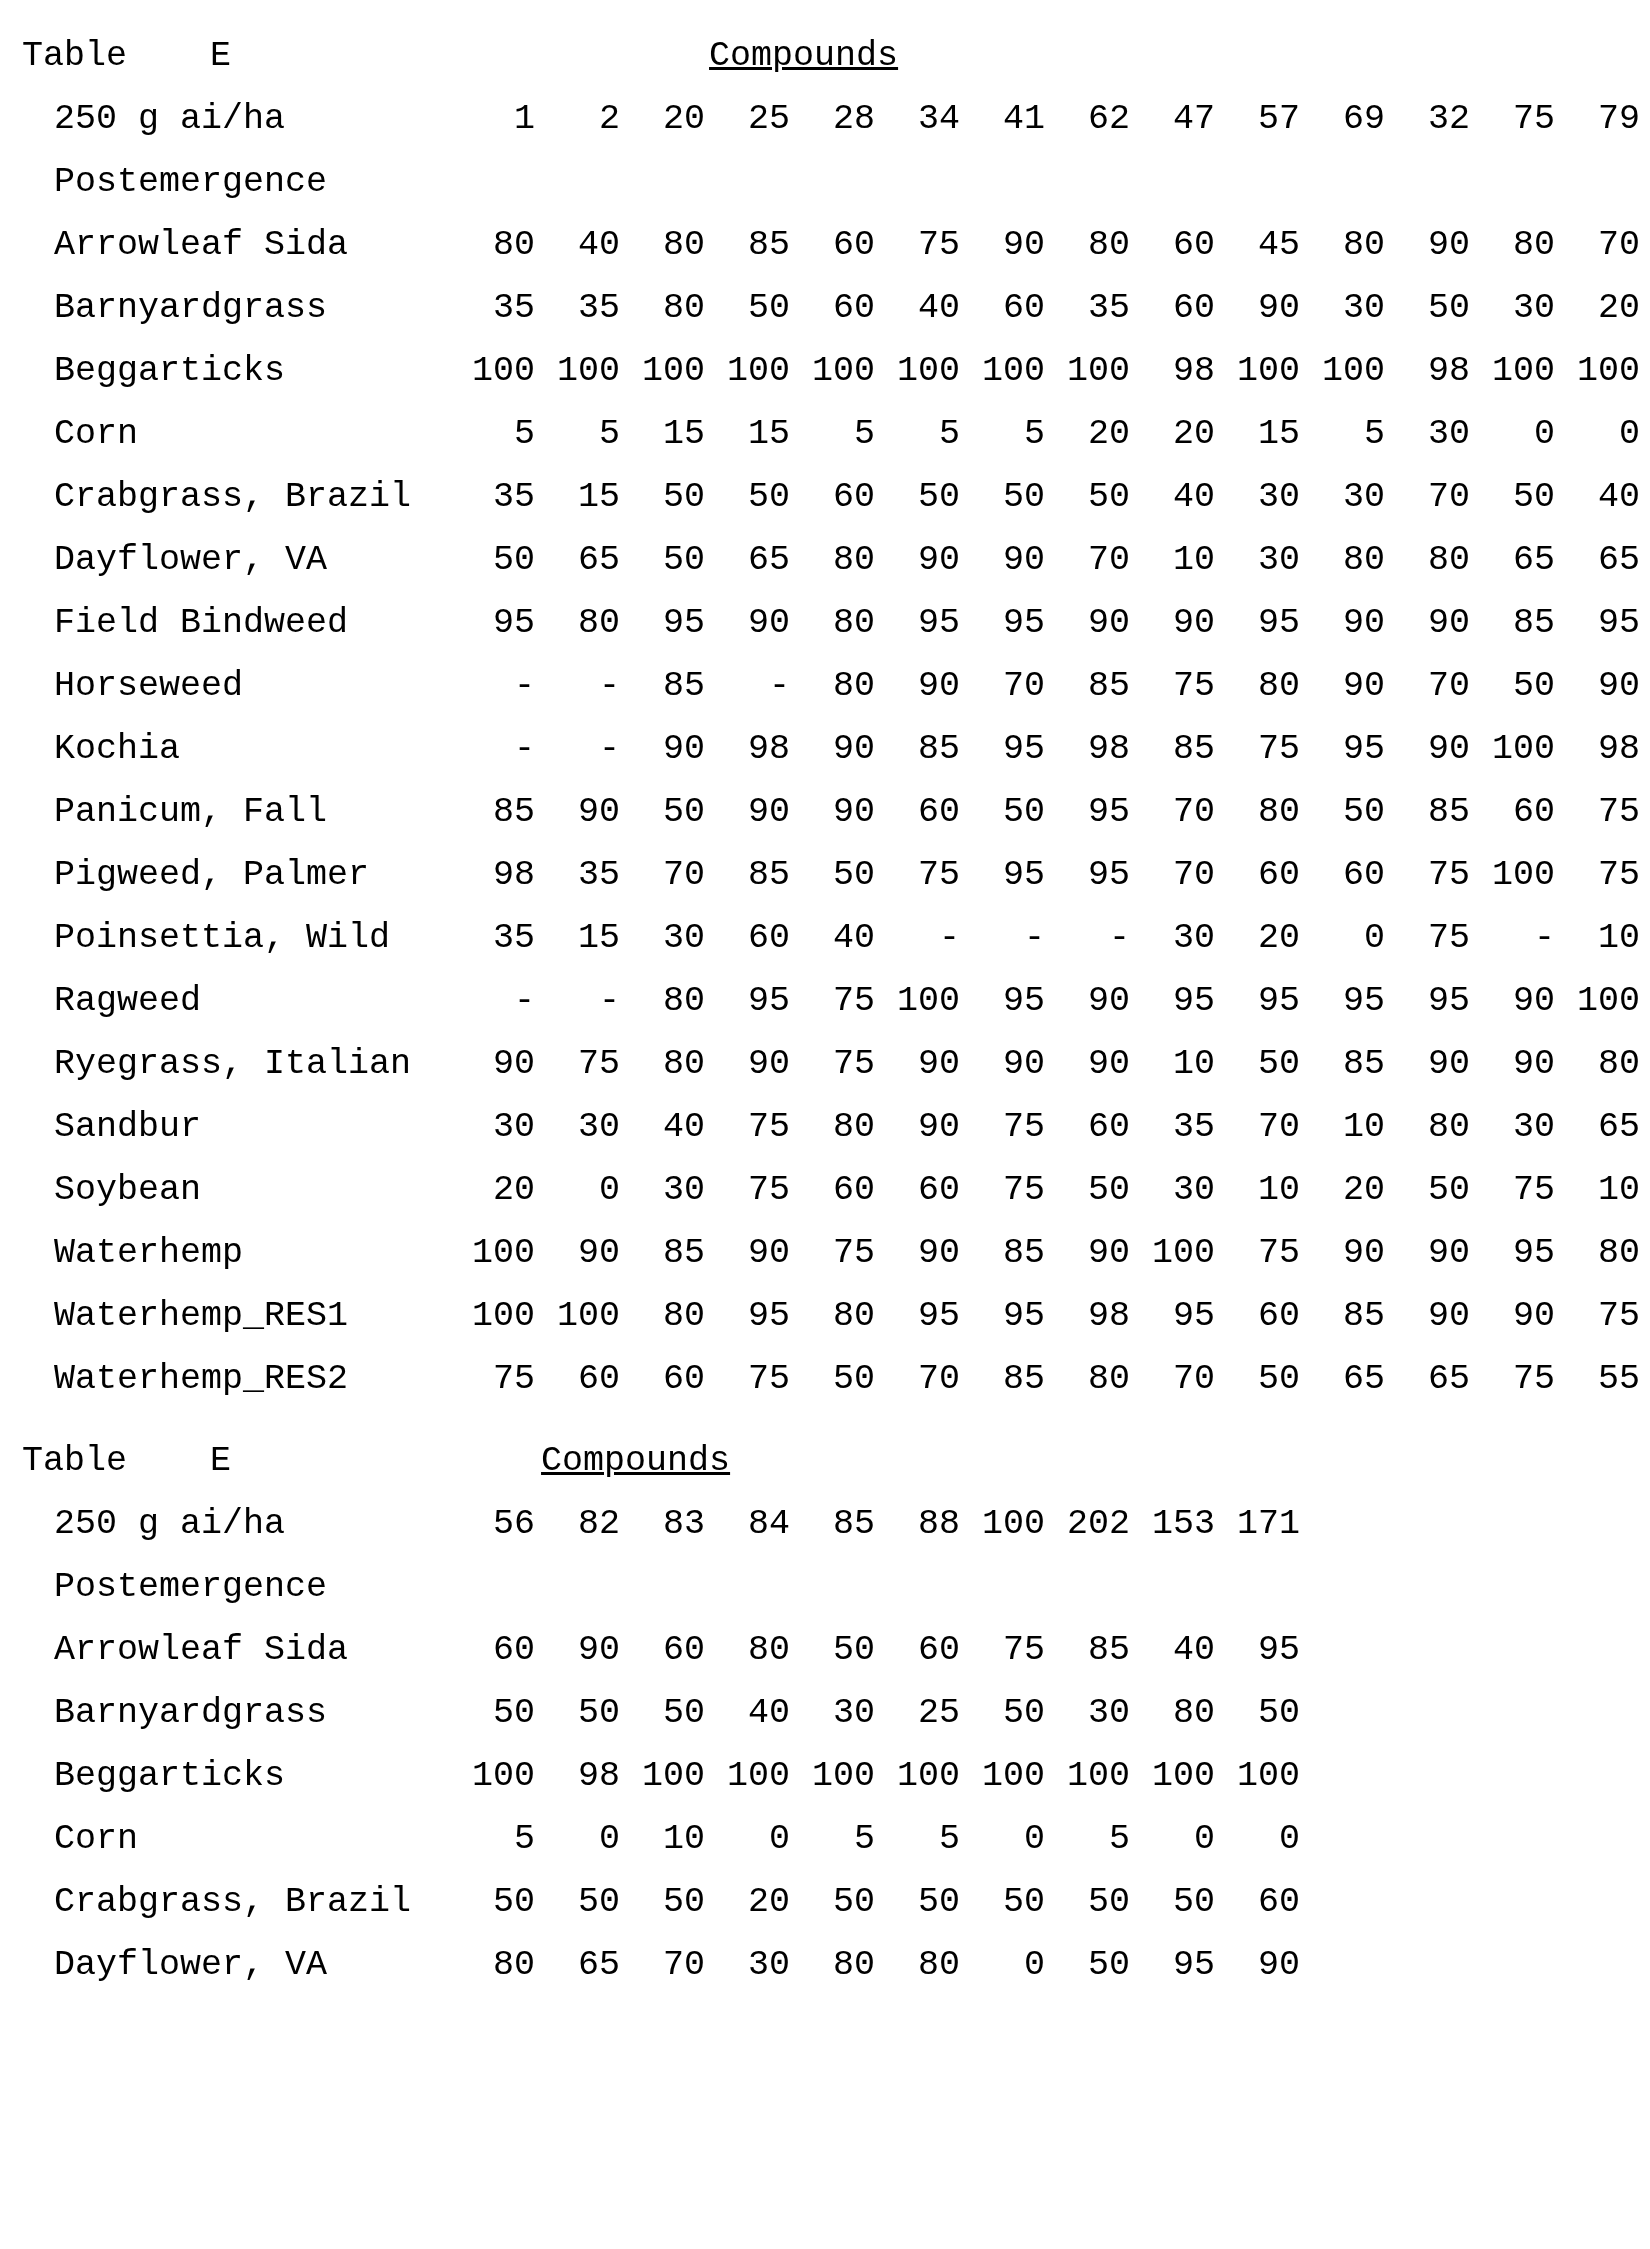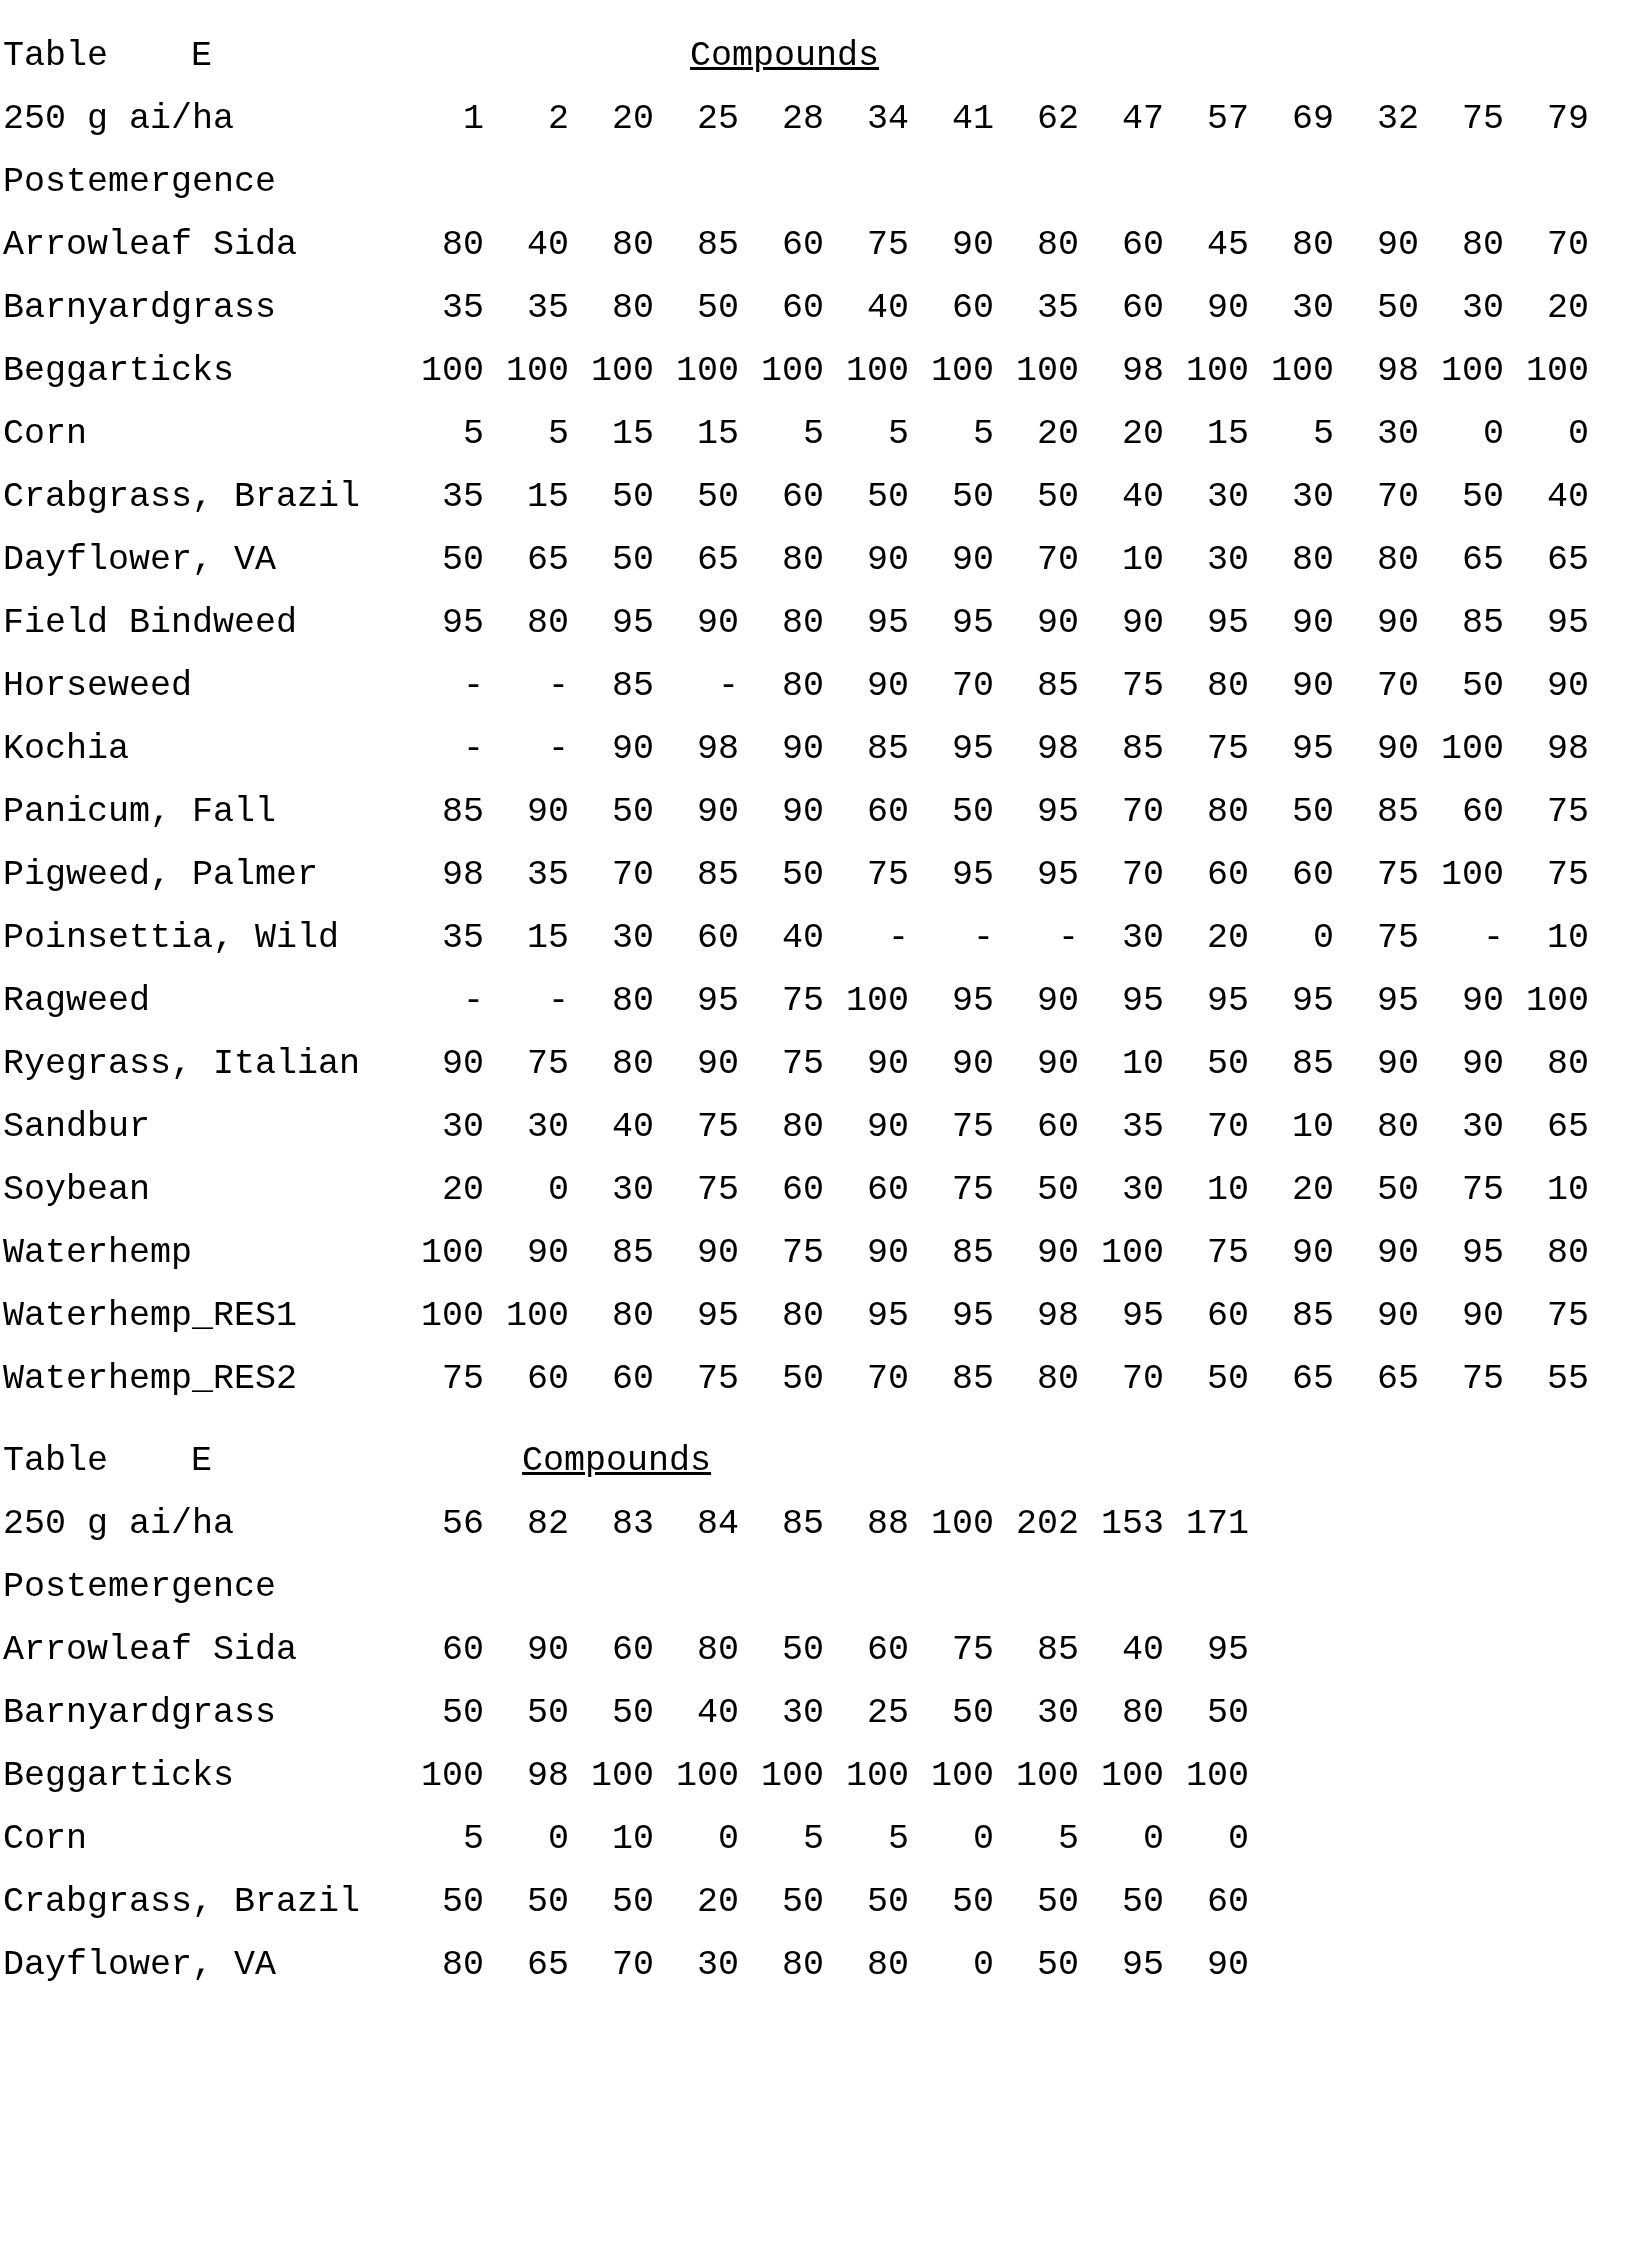--- a/index.html
+++ b/index.html
@@ -11,40 +11,41 @@
       width: 1650px;
       height: 2250px;
       position: relative;
       overflow: hidden;
       font-family: "Liberation Mono", "DejaVu Sans Mono", monospace;
       font-size: 35px;
       color: #000000;
     }
     .page {
       position: absolute;
-      left: 3px;
+      left: 22px;
       top: 25.4px;
     }
     .table-block {
       margin: 0;
     }
     .table-block + .table-block {
       margin-top: 18.6px;
     }
     .row {
       display: flex;
       height: 63px;
       align-items: center;
       white-space: pre;
       line-height: 1;
     }
     .label {
       width: 396px;
       flex: 0 0 396px;
       white-space: pre;
+      margin-left: 32px;
     }
     .cell {
       width: 85px;
       flex: 0 0 85px;
       text-align: right;
       white-space: pre;
     }
     .title-row .table-id {
       display: inline-block;
       margin-left: 83px;

